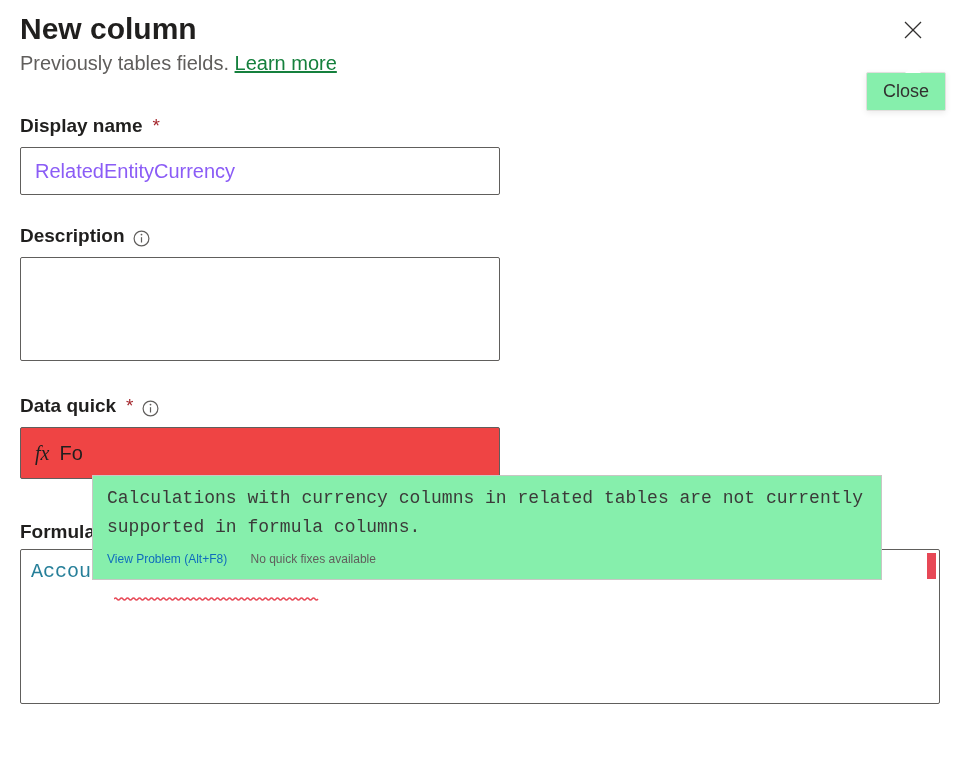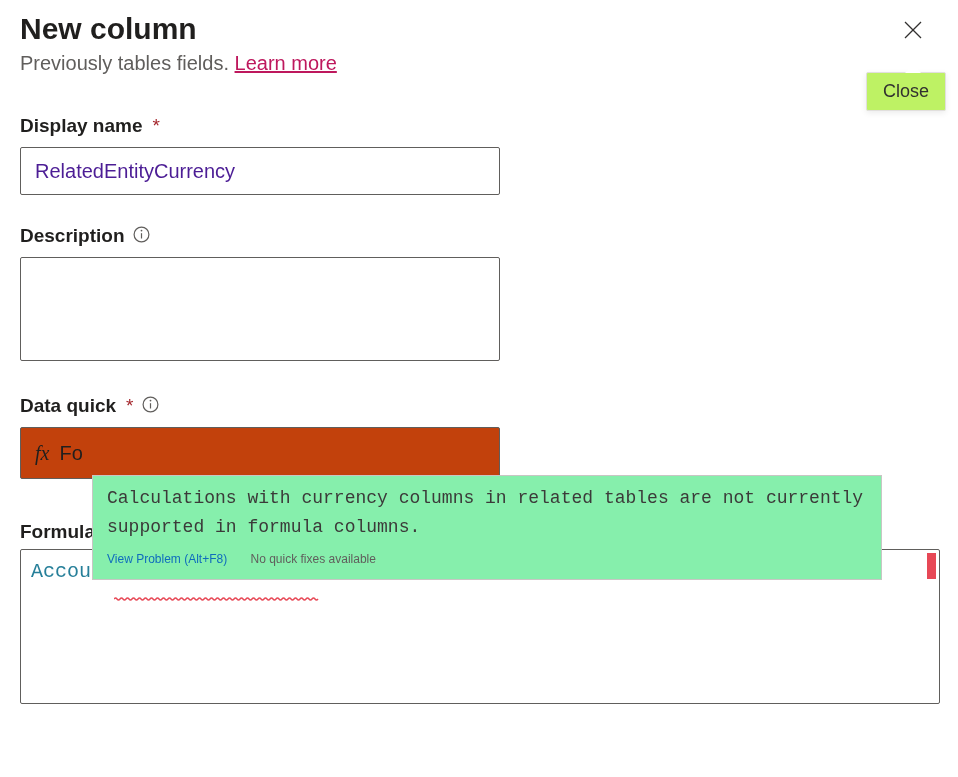--- a/index.html
+++ b/index.html
@@ -23,32 +23,32 @@
     font-size: 30px;
     font-weight: 600;
   }
   .subtitle {
     margin: 6px 0 0 0;
     font-size: 20px;
     color: #605e5c;
     font-weight: 400;
   }
   .subtitle a {
-    color: #be185d;
+    color: #15803d;
     text-decoration: underline;
   }
   .field {
     margin-top: 40px;
   }
   .field.tight {
     margin-top: 30px;
   }
   .field-label {
     display: flex;
-    align-items: flex-start;
+    align-items: flex-end;
     gap: 8px;
     font-size: 19px;
     font-weight: 600;
     color: #201f1e;
     margin-bottom: 10px;
   }
   .req {
     color: #a4262c;
     font-weight: 400;
     margin-left: 2px;
@@ -62,21 +62,21 @@
     color: #605e5c;
   }
   .text-input {
     width: 480px;
     height: 48px;
     border: 1px solid #605e5c;
     border-radius: 2px;
     padding: 0 14px;
     font-size: 20px;
     font-family: inherit;
-    color: #4c1d95;
+    color: #8b5cf6;
     outline: none;
     background: #fff;
   }
   .desc-textarea {
     width: 480px;
     height: 104px;
     border: 1px solid #605e5c;
     border-radius: 2px;
     padding: 10px 14px;
     font-size: 20px;
@@ -92,21 +92,21 @@
   .datatype-select {
     width: 480px;
     height: 52px;
     border: 1px solid #605e5c;
     border-radius: 2px;
     display: flex;
     align-items: center;
     padding: 0 14px;
     font-size: 20px;
     gap: 10px;
-    background: #c2410c;
+    background: #ef4444;
   }
   .fx {
     font-style: italic;
     font-family: "Segoe UI", serif;
     font-size: 20px;
   }
   .formula-label {
     font-size: 19px;
     font-weight: 600;
     color: #201f1e;
@@ -190,21 +190,21 @@
     color: #323130;
     cursor: pointer;
     background: transparent;
     border: none;
     padding: 0;
   }
   .close-tooltip {
     position: absolute;
     top: 72px;
     right: 12px;
-    background: #bef264;
+    background: #86efac;
     border: 1px solid #e1dfdd;
     border-radius: 2px;
     padding: 8px 16px;
     font-size: 18px;
     color: #323130;
     box-shadow: 0 2px 6px rgba(0,0,0,0.08);
   }
   .close-tooltip::before {
     content: "";
     position: absolute;

